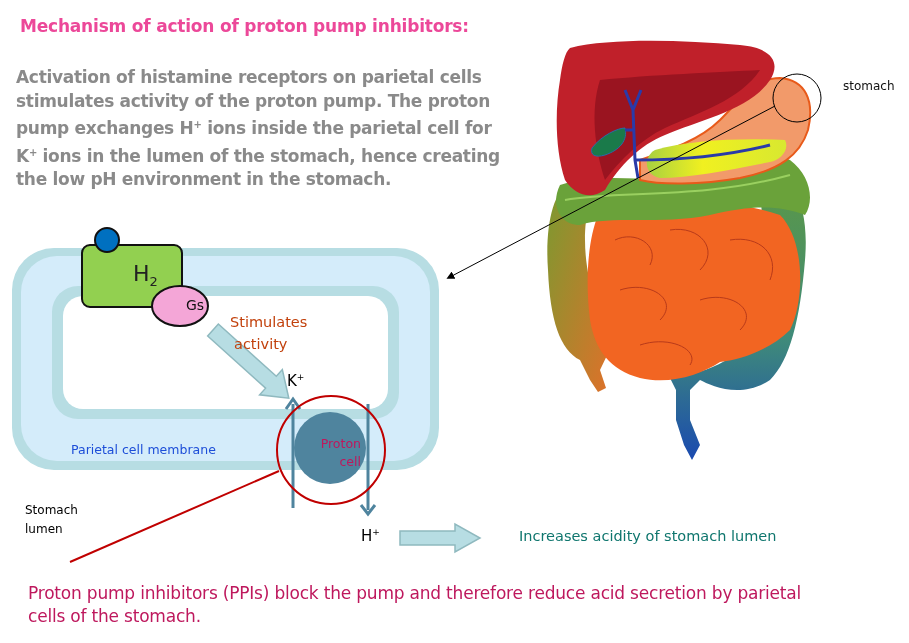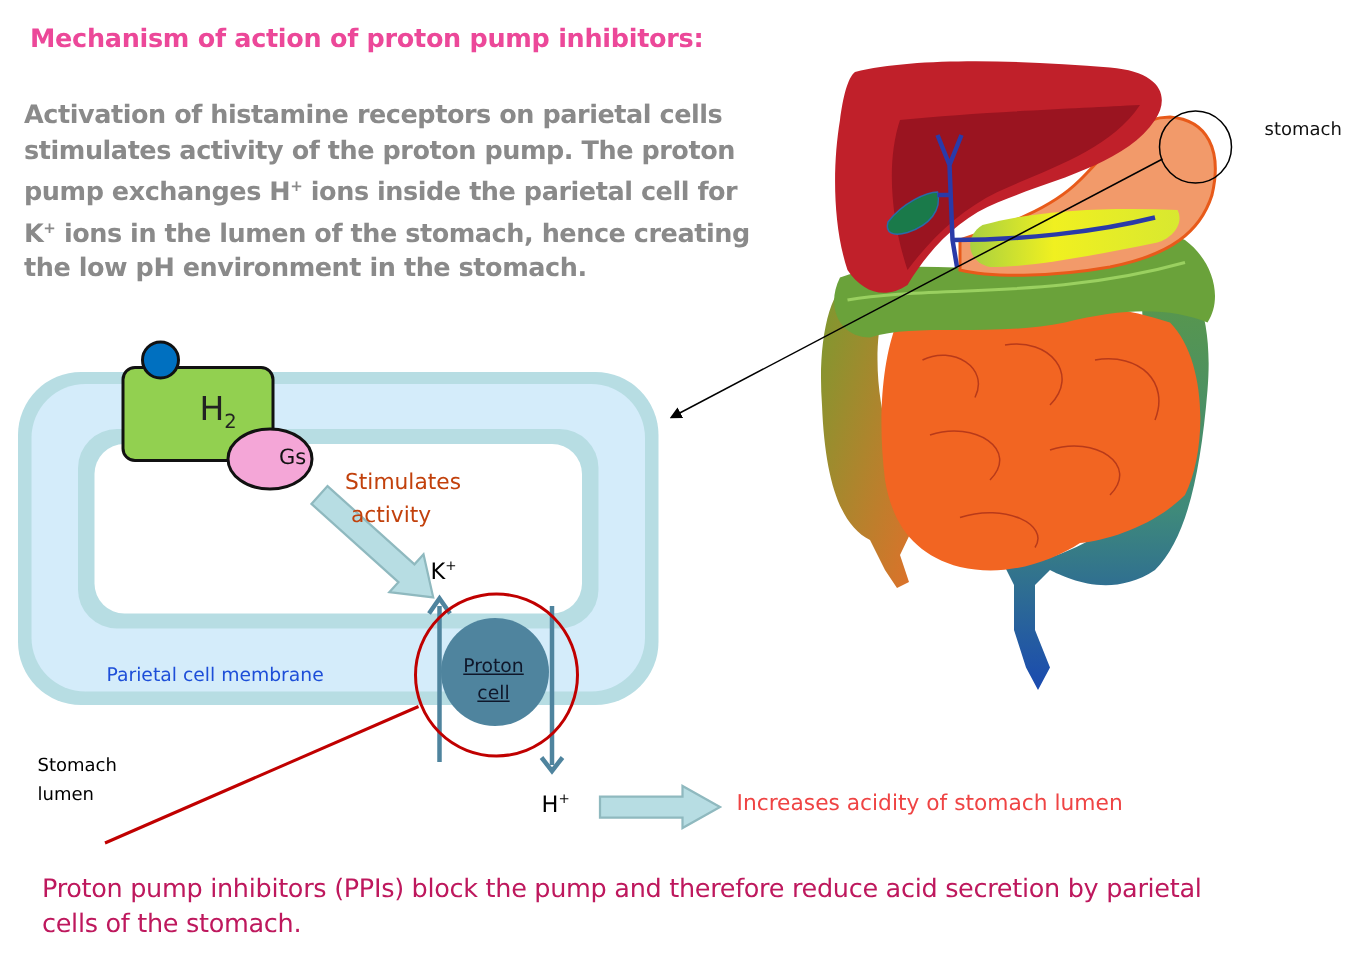--- a/index.html
+++ b/index.html
@@ -9,24 +9,24 @@
     .intro { left: 16px; top: 66px; width: 500px; font-size: 17px; line-height: 23.5px; color: #8a8a8a; letter-spacing: -0.3px; font-weight: bold; }
     .intro sup { font-size: 10px; vertical-align: 6px; }
     svg.diagram { position: absolute; left: 0; top: 0; }
     .lbl { font-size: 13px; color: #000; white-space: nowrap; }
     .stim { left: 230px; top: 311px; font-size: 14.5px; line-height: 22px; color: #c2410c; }
     .kplus { left: 287px; top: 372px; font-size: 15px; color: #000; }
     .hplus { left: 361px; top: 527px; font-size: 15px; color: #000; }
     .kplus sup, .hplus sup { font-size: 9px; vertical-align: 6px; }
     .membrane { left: 71px; top: 442px; font-size: 12.5px; color: #1d4ed8; }
     .lumen { left: 25px; top: 501px; font-size: 12px; line-height: 19px; color: #000; }
-    .acidity { left: 491px; top: 528px; font-size: 14.5px; color: #ef4444; }
+    .acidity { left: 519px; top: 528px; font-size: 14.5px; color: #0f766e; }
     .stomachlbl { left: 843px; top: 79px; font-size: 12px; color: #111; }
     .ppi { left: 28px; top: 582px; width: 800px; font-size: 17px; line-height: 23px; color: #be185d; letter-spacing: -0.2px; }
-    .pump-text { left: 297px; top: 435px; width: 64px; text-align: center; font-size: 12.5px; line-height: 18px; color: #0f172a; text-decoration: underline; }
+    .pump-text { left: 297px; top: 435px; width: 64px; text-align: right; font-size: 12.5px; line-height: 18px; color: #be185d; }
     .h2-text { left: 116px; top: 261px; font-size: 22px; color: #222; margin-left: 17px; }
     .h2-text sub { font-size: 13px; vertical-align: -5px; }
     .gs-text { left: 170px; top: 297px; font-size: 14px; color: #111; margin-left: 16px; }
   </style>
 </head>
 <body>
 
 <div class="abs title">Mechanism of action of proton pump inhibitors:</div>
 
 <div class="abs intro"><span>Activation of histamine receptors on parietal cells stimulates activity of the proton pump. The proton pump exchanges H</span><sup>+</sup><span> ions inside the parietal cell for K</span><sup>+</sup><span> ions in the lumen of the stomach, hence creating the low pH environment in the stomach.</span></div>

